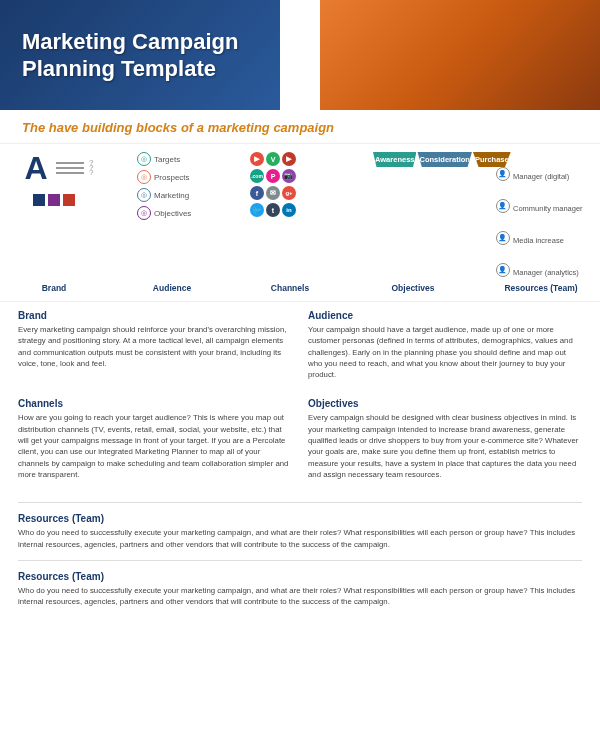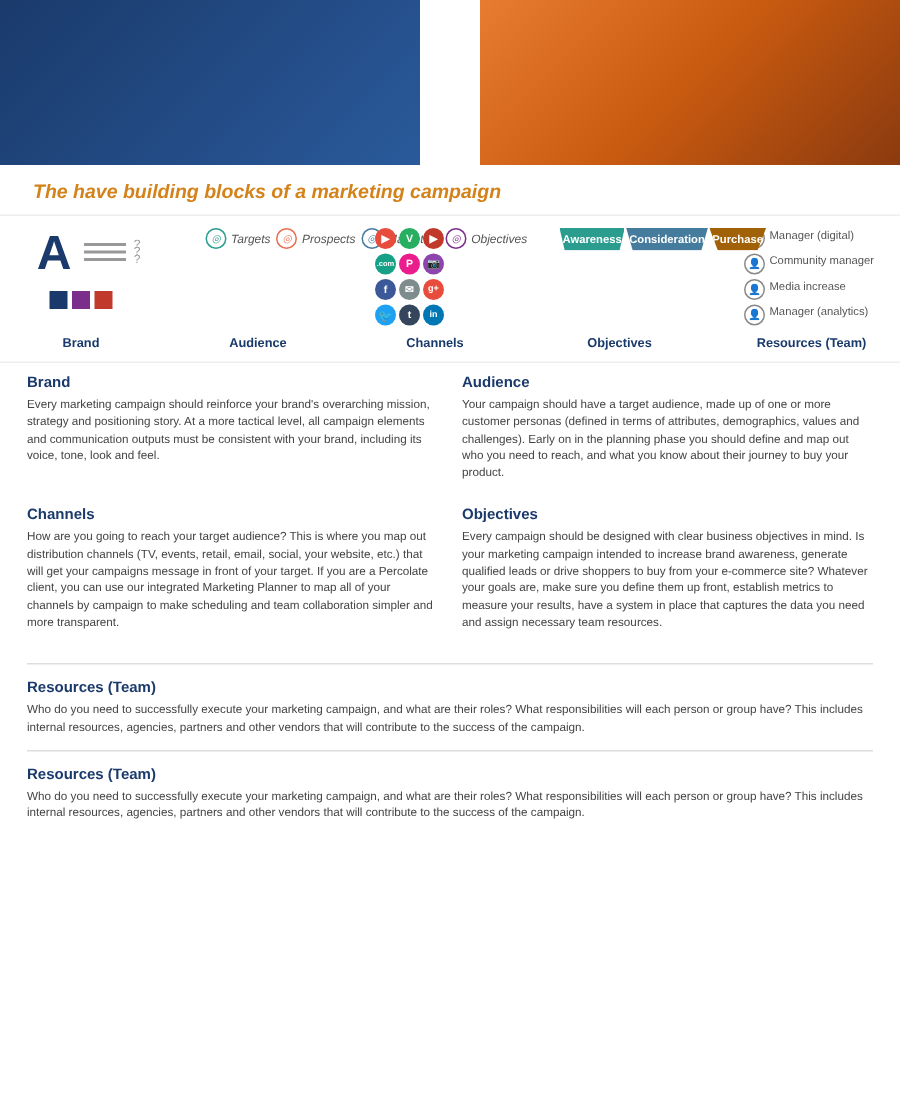--- a/index.html
+++ b/index.html
@@ -116,23 +116,22 @@
     }
     .swatch {
       width: 12px;
       height: 12px;
     }
 
     
     .audience-col {
       width: 70px;
       display: flex;
-      flex-direction: row;
+      flex-direction: column;
       gap: 4px;
-      font-style: italic;
     }
     .audience-item {
       display: flex;
       align-items: center;
       gap: 3px;
       font-size: 8px;
       color: #555;
     }
     .icon-circle {
       width: 14px;
@@ -218,24 +217,25 @@
 
     
     .resources-col {
       width: 90px;
       display: flex;
       flex-direction: column;
       gap: 3px;
     }
     .resource-item {
       display: flex;
-      align-items: flex-start;
+      align-items: flex-end;
       gap: 3px;
       font-size: 7.5px;
       color: #555;
+      margin-top: 15px;
     }
     .res-icon {
       width: 14px;
       height: 14px;
       border-radius: 50%;
       border: 1.5px solid #888;
       display: flex;
       align-items: center;
       justify-content: center;
       font-size: 7px;
@@ -301,20 +301,23 @@
     .full-section .section-title {
       color: #1a3a6b;
     }
   </style>
 </head>
 <body>
 
 <div class="header">
   <div class="header-overlay"></div>
   <div class="header-bg"></div>
+  <div class="header-text">
+    <h1>Marketing Campaign<br>Planning Template</h1>
+  </div>
 </div>
 
 <div class="subtitle">The have building blocks of a marketing campaign</div>
 
 <div class="diagram-section">
   <div class="diagram-columns">
 
     <div class="brand-col">
       <div class="brand-top">
         <div class="brand-letter">A</div>

